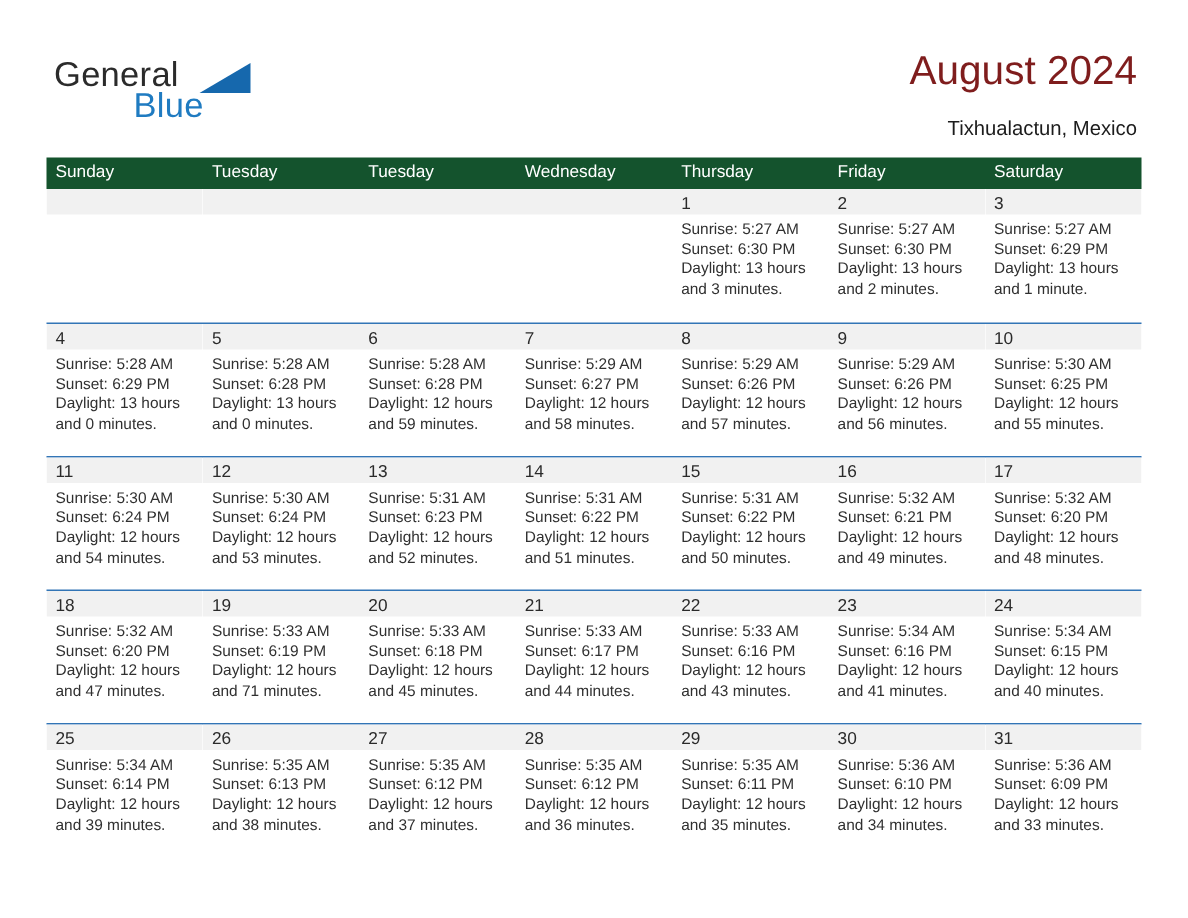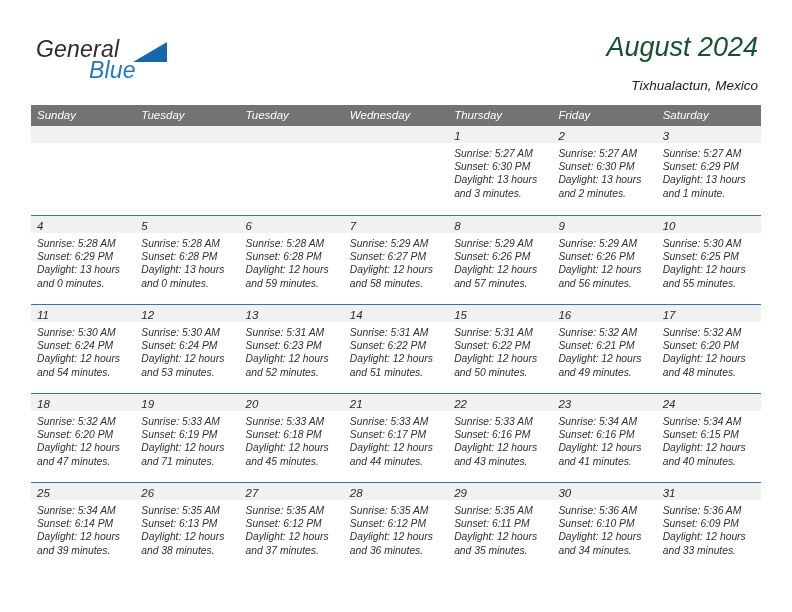--- a/index.html
+++ b/index.html
@@ -12,21 +12,20 @@
     height: 612px;
     font-family: "Liberation Sans", sans-serif;
     color: #000000;
     overflow: hidden;
   }
   .page {
     position: relative;
     width: 792px;
     height: 604px;
     box-sizing: border-box;
-    font-style: italic;
   }
 
   
   .topbar {
     position: absolute;
     left: 0; top: 0;
     width: 792px;
     height: 100px;
   }
   .logo {
@@ -60,21 +59,21 @@
     border-style: solid;
     border-width: 0 0 20px 34px;
     border-color: transparent transparent #1668ad transparent;
   }
 
   .title {
     position: absolute;
     right: 34px;
     top: 32px;
     font-size: 27px;
-    color: #14532d;
+    color: #7f1d1d;
     text-align: center;
     white-space: nowrap;
     font-weight: normal;
   }
   .subtitle {
     position: absolute;
     right: 34px;
     top: 78px;
     font-size: 13.5px;
     color: #1c1c1c;
@@ -85,21 +84,21 @@
 
   
   .calendar {
     position: absolute;
     left: 31px;
     top: 105px;
     width: 730px;
   }
   .weekdays {
     display: flex;
-    background: #737373;
+    background: #14532d;
     height: 21px;
   }
   .weekday {
     flex: 1 1 0;
     color: #ffffff;
     font-size: 11.5px;
     line-height: 21px;
     padding-left: 6px;
     box-sizing: border-box;
     white-space: nowrap;

